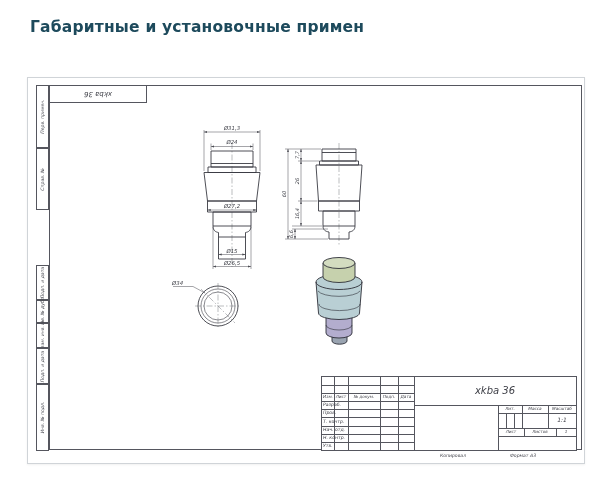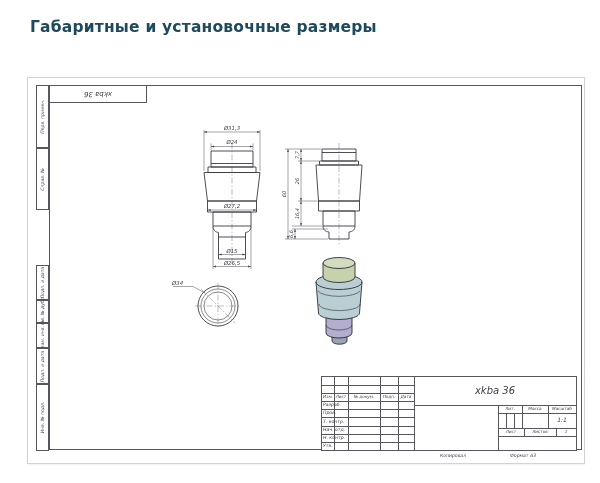--- a/index.html
+++ b/index.html
@@ -43,21 +43,21 @@
       white-space:nowrap;line-height:1;}
   .t42{font-size:4.2px;}
   .t46{font-size:4.6px;}
   .docname{font-size:10px;}
   .belowframe{position:absolute;color:#4b4c54;font-style:italic;font-size:4.6px;white-space:nowrap;}
 </style>
 </head>
 <body>
 
 <div class="page">
-  <div class="page-title">Габаритные и установочные размеры</div>
+  <div class="page-title">Габаритные и установочные примен</div>
 
   <div class="sheet">
     <div class="frame"></div>
 
     <div class="mbox" style="top:7px;height:63px;">
         <span>Перв. примен.</span>
       </div>
     <div class="mbox" style="top:70px;height:62px;">
         <span>Справ. №</span>
       </div>

